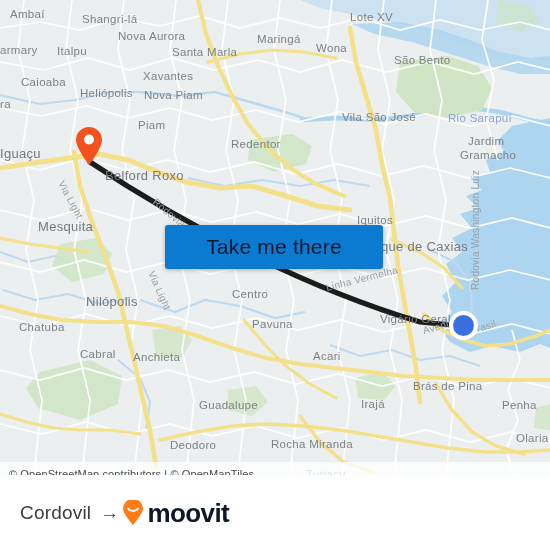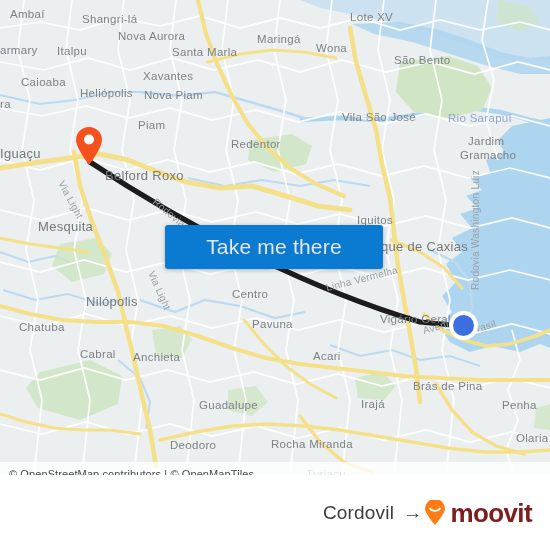--- a/index.html
+++ b/index.html
@@ -88,21 +88,21 @@
   
   #cta-button {
     position: absolute;
     left: 165px;
     top: 225px;
     width: 218px;
     height: 44px;
     background: #0b7ad1;
     border: none;
     border-radius: 3px;
-    color: #e5e5e5;
+    color: #0f172a;
     font-family: "Liberation Sans", sans-serif;
     font-size: 21px;
     letter-spacing: 0.2px;
     cursor: pointer;
     box-shadow: 0 1px 4px rgba(0,0,0,0.28);
     display: flex;
     align-items: center;
     justify-content: center;
     padding: 16px;
   }
@@ -127,21 +127,21 @@
   
   #footer {
     position: absolute;
     left: 0;
     top: 475px;
     width: 550px;
     height: 75px;
     background: #ffffff;
     display: flex;
     align-items: center;
-    justify-content: flex-end;
+    justify-content: flex-start;
     box-sizing: border-box;
     padding: 0 18px 0 20px;
   }
   #trip-summary {
     display: flex;
     align-items: center;
     gap: 9px;
     font-size: 19px;
     color: #3c3c3c;
     letter-spacing: 0.2px;
@@ -152,21 +152,21 @@
     line-height: 1;
   }
   #brand-logo {
     display: flex;
     align-items: center;
     gap: 2px;
   }
   #brand-logo .wordmark {
     font-size: 26px;
     font-weight: bold;
-    color: #7f1d1d;
+    color: #0f172a;
     letter-spacing: -0.6px;
     line-height: 1;
   }
 </style>
 </head>
 <body>
 
 <div id="app">
 
   <div id="map-area">

